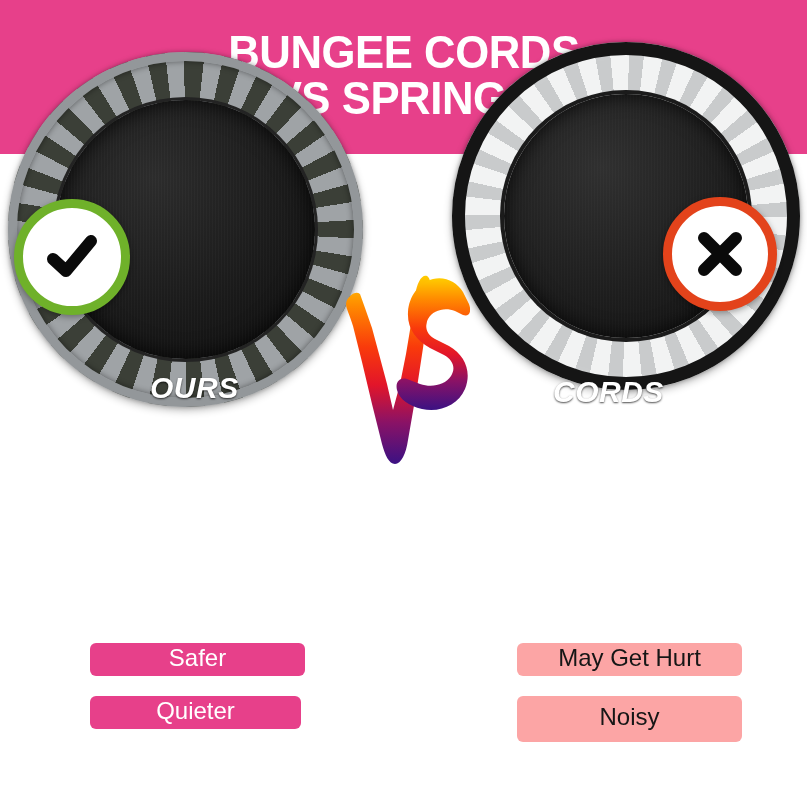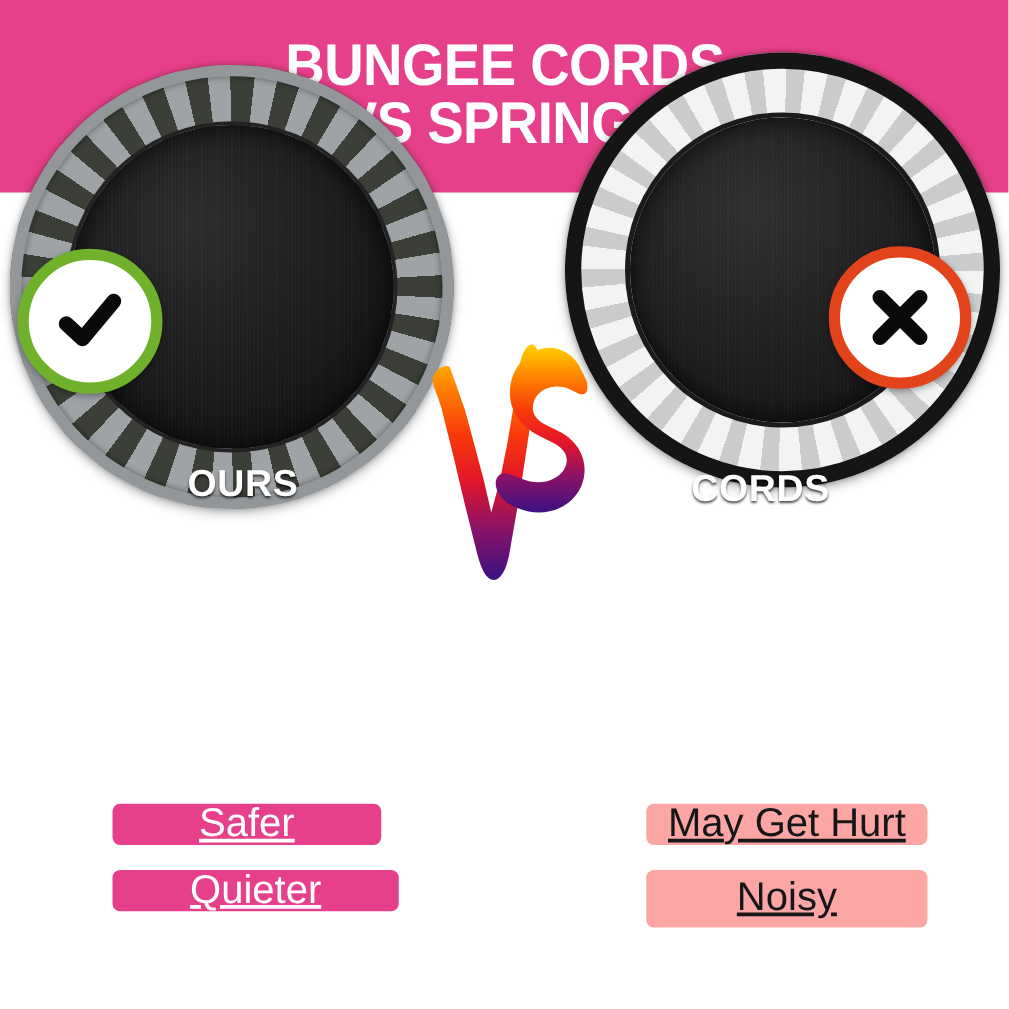--- a/index.html
+++ b/index.html
@@ -84,20 +84,21 @@
       radial-gradient(circle at 40% 30%, #303030 0%, #1c1c1c 62%, #101010 100%);
     box-shadow:inset 0 0 20px rgba(0,0,0,.8), 0 0 0 4px #1b1b1b;
   }
 
   .mat-label{
     position:absolute;z-index:6;
     color:#ffffff;font-weight:700;font-size:30px;
     letter-spacing:0.5px;
     text-shadow:0 1px 2px rgba(0,0,0,.7);
     white-space:nowrap;
+    font-style:italic;
   }
   .mat-label.left{left:150px;top:371px;}
   .mat-label.right{left:553px;top:375px;}
 
   
   .badge{
     position:absolute;z-index:9;border-radius:50%;
     background:#ffffff;
     display:flex;align-items:center;justify-content:center;
     box-shadow:0 2px 6px rgba(0,0,0,.35);
@@ -108,30 +109,29 @@
 
   
   .vs-wrap{position:absolute;left:345px;top:258px;width:125px;height:255px;z-index:8;}
   .vs-wrap svg{display:block;width:125px;height:255px;}
 
   
   .pill{
     position:absolute;
     display:flex;align-items:center;justify-content:center;
     border-radius:6px;
-    font-size:32px;
+    font-size:24px;
     line-height:1;
     white-space:nowrap;
-    text-decoration:underline;
   }
   .pill-pink{background:#e7408a;color:#ffffff;}
   .pill-gray{background:#fca5a5;color:#161616;}
 
   .pill-safer  {left:90px; top:643px; width:215px;height:33px;}
-  .pill-quieter{left:90px; top:696px; width:229px;height:33px;align-items:center;}
+  .pill-quieter{left:90px; top:696px; width:211px;height:33px;align-items:center;}
   .pill-hurt   {left:517px;top:643px; width:225px;height:33px;}
   .pill-noisy  {left:517px;top:696px; width:225px;height:46px;}
 
   .pill span{position:relative;top:-2px;}
 </style>
 </head>
 <body>
 
 <div class="page">
 

